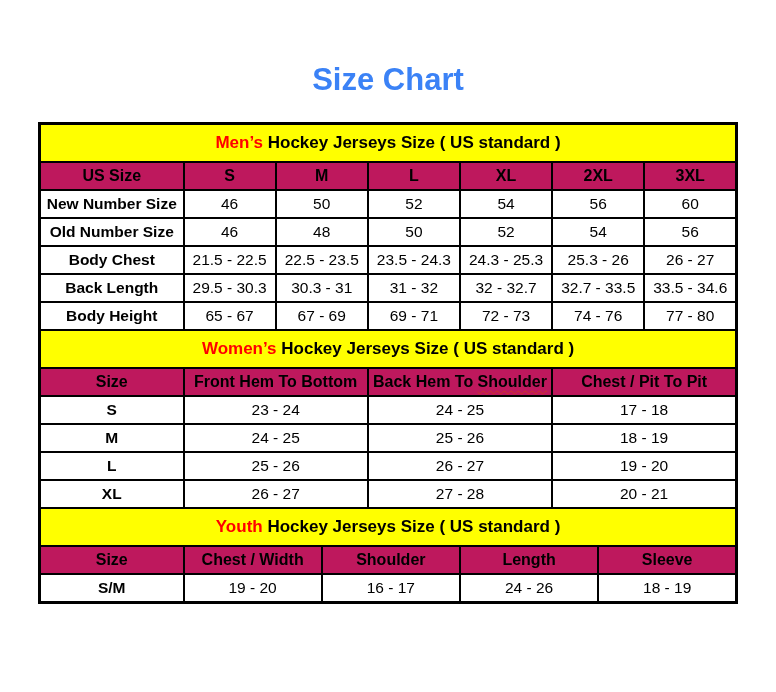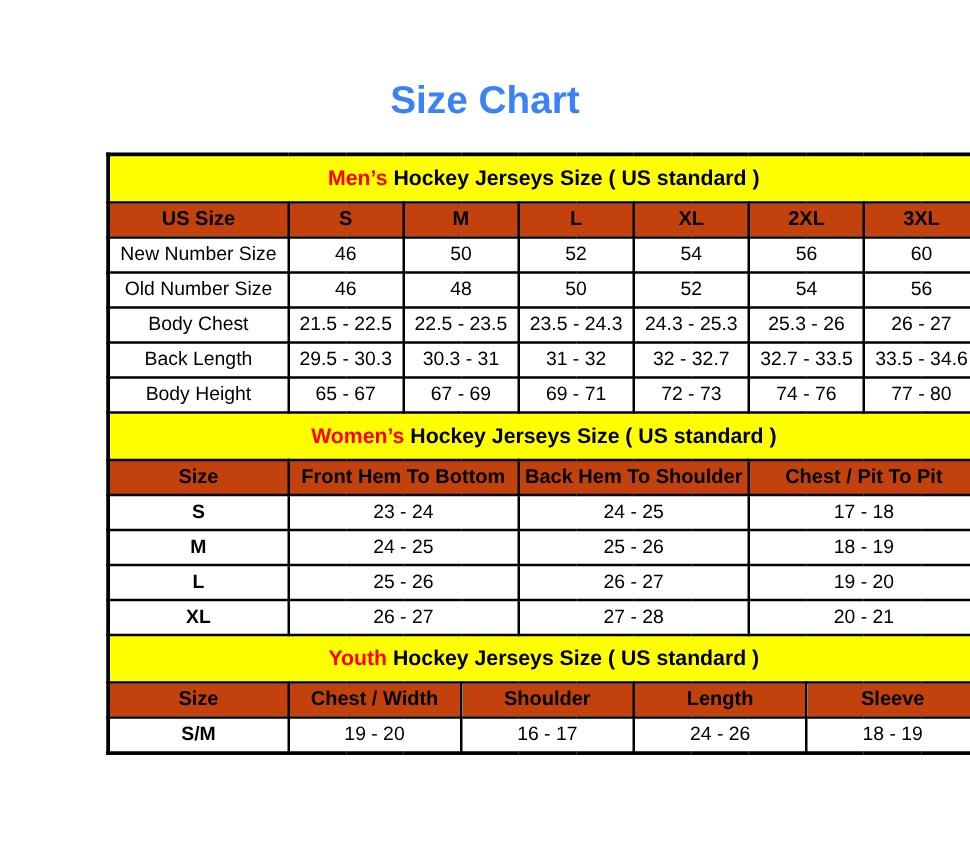--- a/index.html
+++ b/index.html
@@ -22,21 +22,20 @@
     text-align: center;
     font-size: 31px;
     font-weight: bold;
     color: #3b82f6;
   }
   .chart-wrap {
     position: absolute;
     left: 38px;
     top: 122px;
     width: 628px;
-    margin-left: 47px;
   }
   table.size-chart {
     border-collapse: collapse;
     table-layout: fixed;
     width: 697px;
     border: 3px solid #000000;
   }
   table.size-chart td, table.size-chart th {
     border: 2px solid #000000;
     padding: 0 2px;
@@ -51,29 +50,29 @@
     font-size: 17px;
     font-weight: bold;
   }
   tr.band .kw {
     color: #FF0000;
   }
   tr.colhead th {
     height: 26px;
     font-size: 16px;
     font-weight: bold;
-    background: #c2410c;
+    background: #be185d;
   }
   tr.datarow td {
     height: 26px;
     font-size: 15.5px;
     font-weight: normal;
     background: #ffffff;
   }
-  tr.datarow td.rowlabel { font-weight: normal; }
+  tr.datarow td.rowlabel { font-weight: bold; }
   tr.datarow.sec-womens td.rowlabel,
   tr.datarow.sec-youth  td.rowlabel { font-weight: bold; }
   .squiggle {
     text-decoration-line: underline;
     text-decoration-style: wavy;
     text-decoration-color: #CC3322;
     text-decoration-thickness: 1px;
     text-underline-offset: 3px;
   }
 </style>

